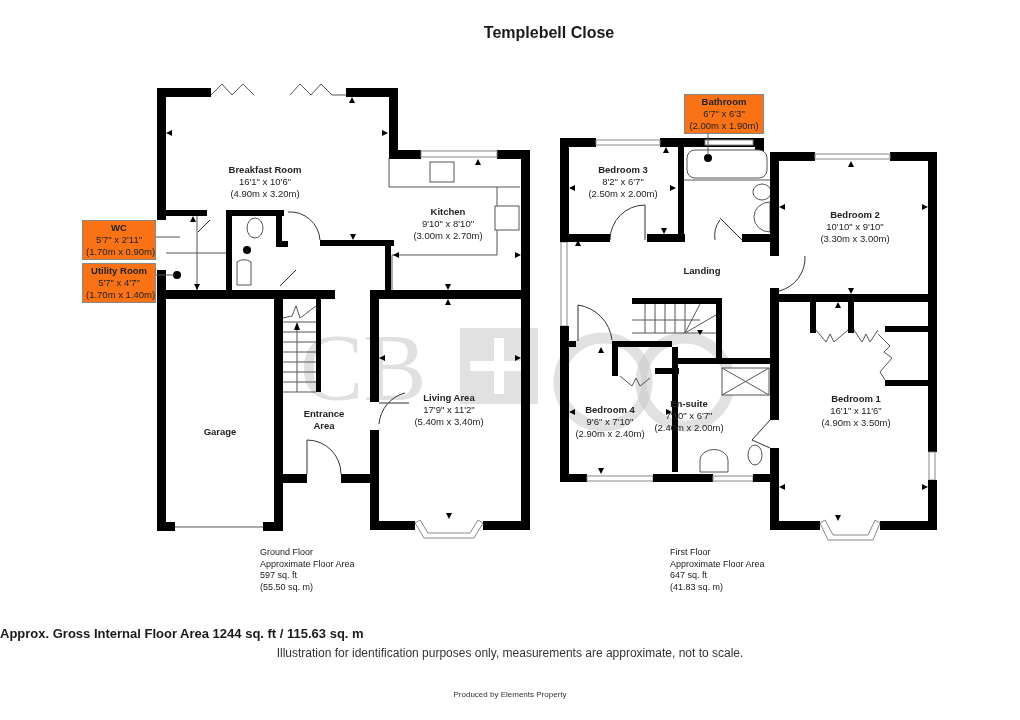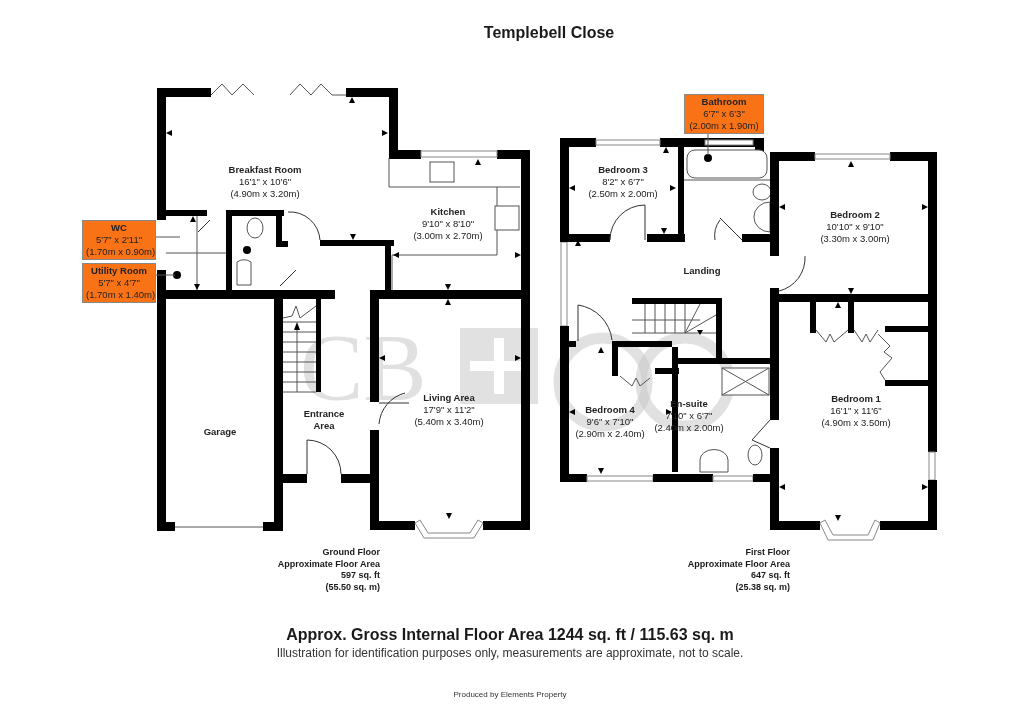--- a/index.html
+++ b/index.html
@@ -11,22 +11,22 @@
   .thinf { stroke: #555; stroke-width: 1; fill: #fff; }
   .door { stroke: #333; stroke-width: 1; fill: none; }
   .win { stroke: #888; stroke-width: 1; fill: #fff; }
   .arrow { fill: #000; }
   .wm { fill: #c8c8c8; opacity: 0.55; }
   .lbl { position: absolute; text-align: center; font-size: 9.5px; line-height: 12px; color: #222; white-space: nowrap; }
   .lbl .n { font-weight: bold; }
   .boxed { border: 1px solid #888; background: #f97316; padding: 1px 3px; }
   .title { position: absolute; left: 0; width: 1020px; top: 24px; text-align: center;
            font-size: 16px; font-weight: bold; padding-left: 39px; }
-  .floorinfo { position: absolute; text-align: right; font-size: 9px; font-weight: bold; line-height: 11.5px; }
-  .gross { position: absolute; left: 0; width: 1020px; top: 626px; text-align: center; font-size: 16px; font-weight: bold; }
+  .floorinfo { position: absolute; text-align: left; font-size: 9px; font-weight: normal; line-height: 11.5px; }
+  .gross { position: absolute; left: 0; width: 1020px; top: 626px; font-size: 13px; font-weight: bold; }
   .disc { position: absolute; left: 0; width: 1020px; top: 646px; text-align: center; font-size: 12px; color: #333; }
   .prod { position: absolute; left: 0; width: 1020px; top: 662px; text-align: center; font-size: 8px; color: #333; margin-top: 28px; }
 </style>
 </head>
 <body>
 
 <svg id="plan" viewBox="0 0 1020 720" xmlns="http://www.w3.org/2000/svg">
 
   <g>
     <text x="300" y="400" font-family="Liberation Serif, serif" font-size="95" class="wm">CB</text>
@@ -320,18 +320,18 @@
 <div class="floorinfo" style="left:260px; top:547px; width:120px;">
   <div>Ground Floor</div>
   <div>Approximate Floor Area</div>
   <div>597 sq. ft</div>
   <div>(55.50 sq. m)</div>
 </div>
 <div class="floorinfo" style="left:670px; top:547px; width:120px;">
   <div>First Floor</div>
   <div>Approximate Floor Area</div>
   <div>647 sq. ft</div>
-  <div>(25.38 sq. m)</div>
+  <div>(41.83 sq. m)</div>
 </div>
 
 <div class="gross">Approx. Gross Internal Floor Area 1244 sq. ft / 115.63 sq. m</div>
 <div class="disc">Illustration for identification purposes only, measurements are approximate, not to scale.</div>
 <div class="prod">Produced by Elements Property</div>
 
 </body></html>

